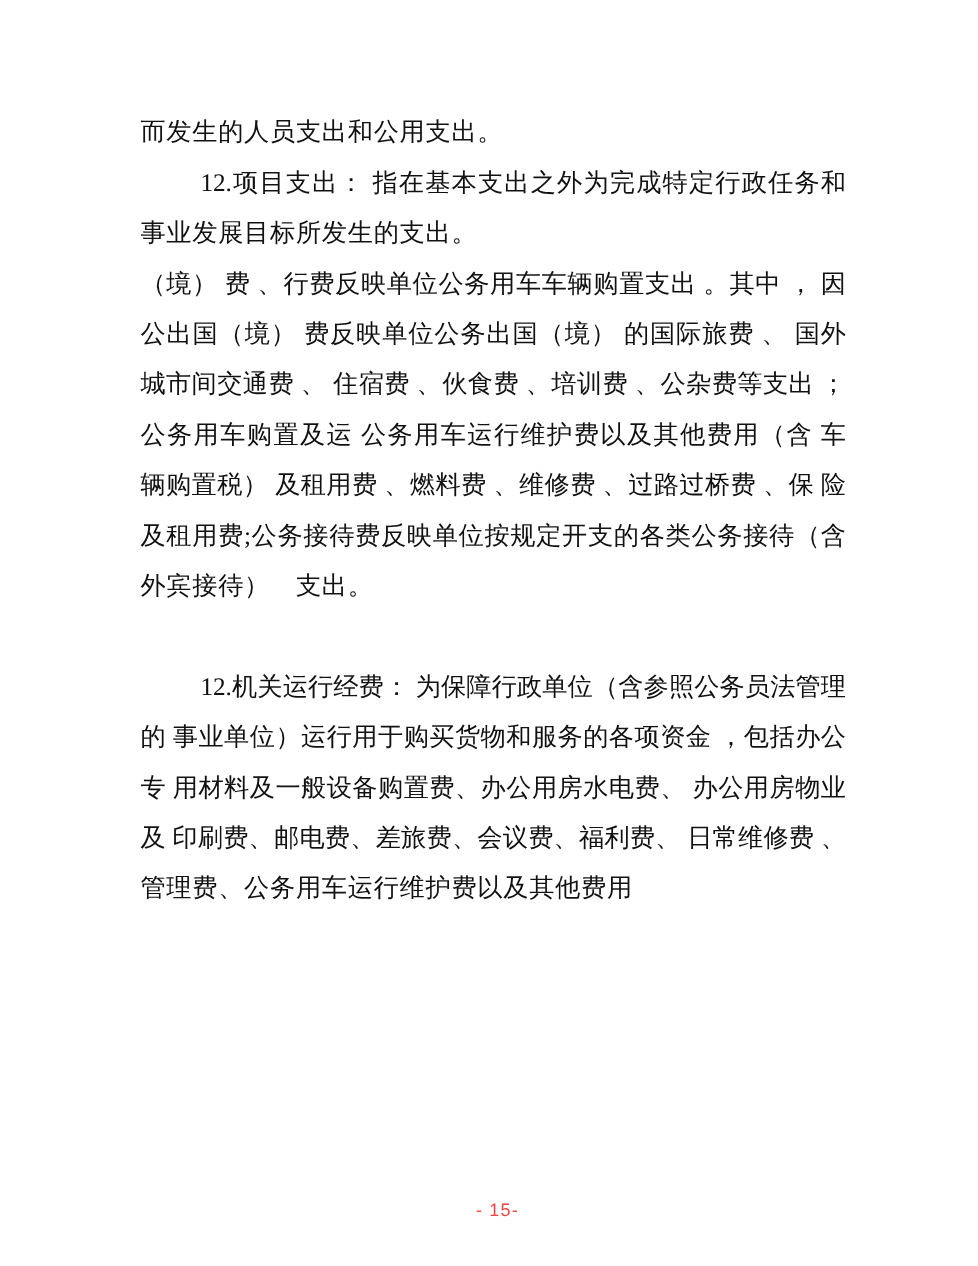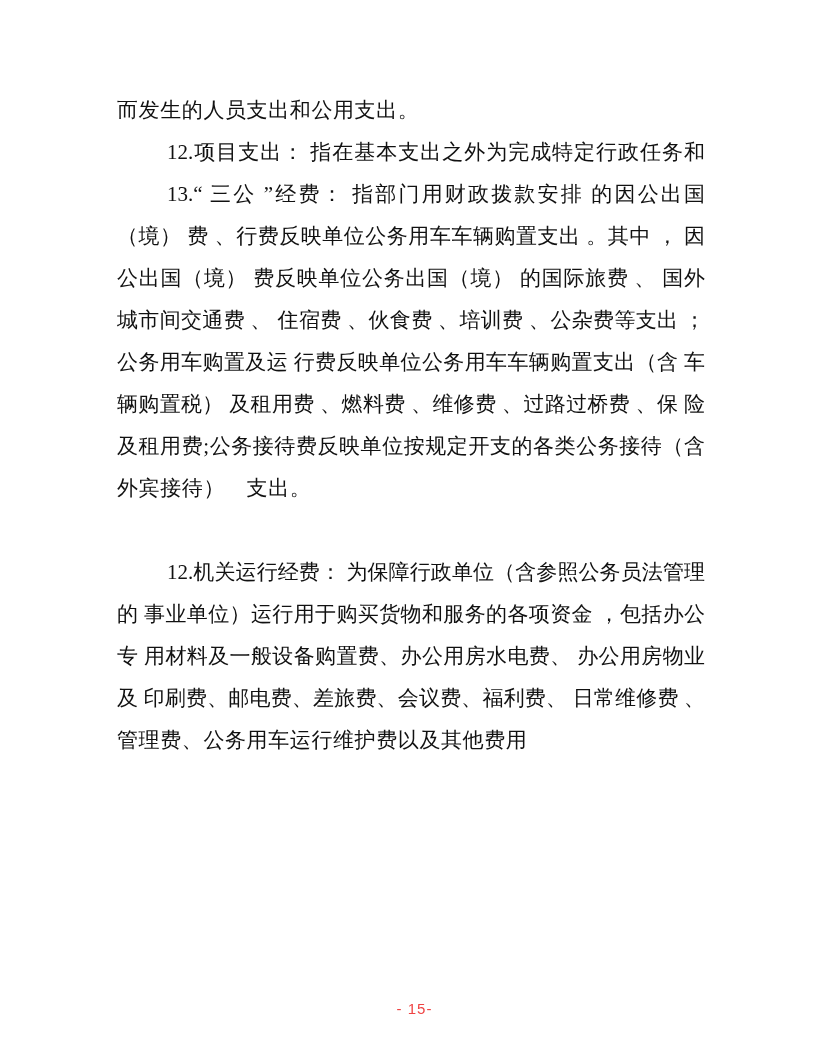--- a/index.html
+++ b/index.html
@@ -57,25 +57,25 @@
     letter-spacing: 1px;
   }
 </style>
 </head>
 <body>
 
 <div class="page">
   <div class="text-block">
       <div class="line">而发生的人员支出和公用支出。</div>
       <div class="line fill indent">12.项目支出：  指在基本支出之外为完成特定行政任务和</div>
-      <div class="line fill indent">13.“ 三公 ”经费：  指部门用财政拨款安排 的因公出国</div>
+      <div class="line">事业发展目标所发生的支出。</div>
       <div class="line fill">（境） 费 、行费反映单位公务用车车辆购置支出 。其中 ， 因</div>
       <div class="line fill">公出国（境） 费反映单位公务出国（境） 的国际旅费 、 国外</div>
       <div class="line fill">城市间交通费 、 住宿费 、伙食费 、培训费 、公杂费等支出 ；</div>
-      <div class="line fill">公务用车购置及运 行费反映单位公务用车车辆购置支出（含 车</div>
+      <div class="line fill">公务用车购置及运 公务用车运行维护费以及其他费用（含 车</div>
       <div class="line fill">辆购置税） 及租用费 、燃料费 、维修费 、过路过桥费 、保 险</div>
       <div class="line fill">及租用费;公务接待费反映单位按规定开支的各类公务接待（含</div>
       <div class="line">外宾接待）　支出。</div>
       <div class="line spacer"></div>
       <div class="line fill indent">12.机关运行经费：  为保障行政单位（含参照公务员法管理</div>
       <div class="line fill">的 事业单位）运行用于购买货物和服务的各项资金 ，包括办公</div>
       <div class="line fill">专 用材料及一般设备购置费、办公用房水电费、 办公用房物业</div>
       <div class="line fill">及 印刷费、邮电费、差旅费、会议费、福利费、 日常维修费 、</div>
       <div class="line">管理费、公务用车运行维护费以及其他费用</div>
     </div>

